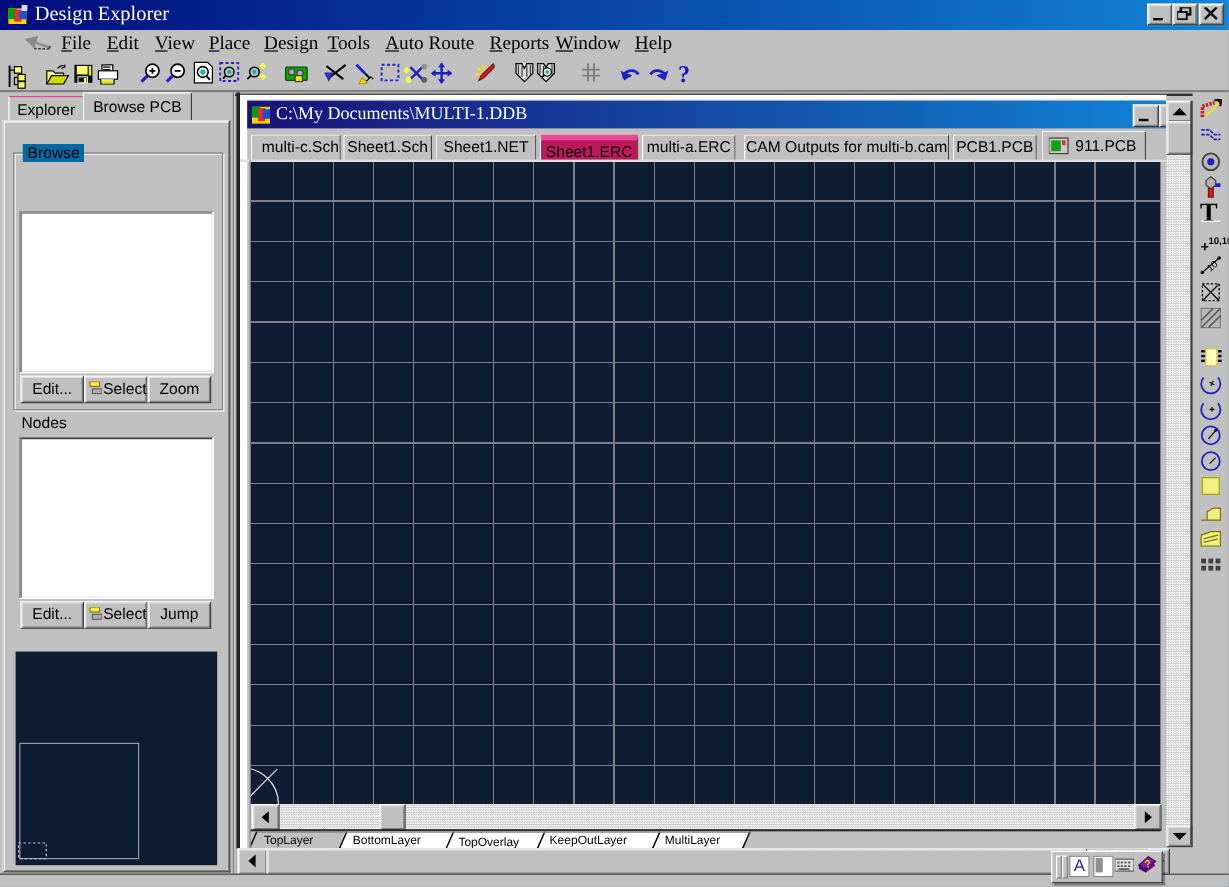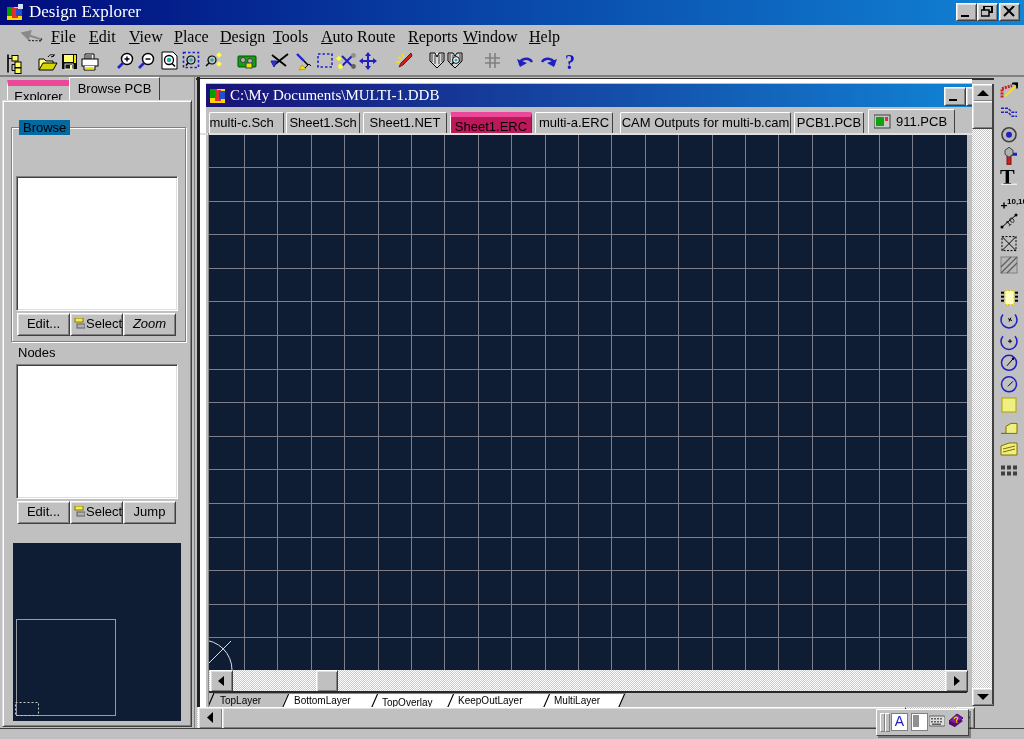--- a/index.html
+++ b/index.html
@@ -202,21 +202,21 @@
   </svg>
   <div class="abs serif" style="left:565px;top:1px;color:#1616c8;font-size:20px;font-weight:bold;">?</div>
 </div>
 
 <div class="abs" style="left:0;top:75px;width:1024px;height:2px;background:#808080;"></div>
 
 <div class="abs" id="leftpanel" style="left:0;top:77px;width:197px;height:651px;background:#c0c0c0;">
   <div class="abs" style="left:194px;top:0;width:1px;height:651px;background:#808080;"></div>
 
   <div class="abs" style="left:7px;top:3px;width:61px;height:21px;background:#c0c0c0;
-       border-top:6px solid #ec4899;border-left:1px solid #fff;border-right:1px solid #404040;
+       border-top:1px solid #ec4899;border-left:1px solid #fff;border-right:1px solid #404040;
        font-size:13px;text-align:center;line-height:21px;">Explorer</div>
   <div class="abs" style="left:69px;top:0px;width:89px;height:24px;background:#c0c0c0;
        border-top:1px solid #fff;border-left:1px solid #fff;border-right:1px solid #404040;
        font-size:13px;text-align:center;line-height:21px;">Browse PCB</div>
 
   <div class="abs" style="left:2px;top:23px;width:188px;height:625px;
        border-top:1px solid #dfdfdf;border-left:1px solid #dfdfdf;
        border-right:1px solid #404040;border-bottom:1px solid #404040;background:#c0c0c0;
        box-shadow:inset 1px 1px 0 #ffffff, inset -1px -1px 0 #808080;"></div>
 
@@ -225,21 +225,21 @@
   <div class="abs" style="left:19px;top:43px;background:#0369a1;font-size:13px;padding:0 4px;">Browse</div>
 
 
   <div class="abs sunken" style="left:16px;top:99px;width:160px;height:133px;background:#fff;"></div>
 
   <div class="abs btn" style="left:17px;top:236px;width:51px;height:21px;font-size:13px;text-align:center;line-height:20px;">Edit...</div>
   <div class="abs btn" style="left:70px;top:236px;width:51px;height:21px;font-size:13px;line-height:20px;overflow:hidden;white-space:nowrap;"><svg style="display:inline-block;width:11px;height:11px;margin:0 1px 0 3px;vertical-align:-1px;">
         <rect x="1" y="0" width="8" height="4" fill="#ffe84a" stroke="#808000" stroke-width="1"></rect>
         <rect x="3" y="6" width="8" height="4" fill="#b0b0b0" stroke="#606060" stroke-width="1"></rect>
       </svg>Select</div>
-  <div class="abs btn" style="left:123px;top:236px;width:51px;height:21px;font-size:13px;text-align:center;line-height:20px;font-style:italic;">Zoom</div>
+  <div class="abs btn" style="left:123px;top:236px;width:51px;height:21px;font-size:13px;text-align:center;line-height:20px;">Zoom</div>
 
   <div class="abs" style="left:18px;top:268px;font-size:13px;">Nodes</div>
   <div class="abs sunken" style="left:16px;top:287px;width:160px;height:133px;background:#fff;"></div>
   <div class="abs btn" style="left:17px;top:424px;width:51px;height:21px;font-size:13px;text-align:center;line-height:20px;">Edit...</div>
   <div class="abs btn" style="left:70px;top:424px;width:51px;height:21px;font-size:13px;line-height:20px;overflow:hidden;white-space:nowrap;"><svg style="display:inline-block;width:11px;height:11px;margin:0 1px 0 3px;vertical-align:-1px;">
         <rect x="1" y="0" width="8" height="4" fill="#ffe84a" stroke="#808000" stroke-width="1"></rect>
         <rect x="3" y="6" width="8" height="4" fill="#b0b0b0" stroke="#606060" stroke-width="1"></rect>
       </svg>Select</div>
   <div class="abs btn" style="left:123px;top:424px;width:51px;height:21px;font-size:13px;text-align:center;line-height:20px;">Jump</div>
 
@@ -270,21 +270,21 @@
       </svg>
     </div>
     <div class="abs serif" style="left:24px;top:3px;color:#fff;font-size:15px;">C:\My Documents\MULTI-1.DDB</div>
     <div class="abs btn" style="left:738px;top:3px;width:20px;height:17px;">
         <div class="abs" style="left:4px;top:11px;width:8px;height:2px;background:#000;"></div>
       </div>
     <div class="abs btn" style="left:760px;top:3px;width:20px;height:17px;"></div>
   </div>
 
   <div class="abs" id="doctabs" style="left:0;top:0;width:772px;height:56px;font-size:13px;">
-      <div class="abs" style="left:8.5px;top:33px;width:73px;height:21px;background:#c0c0c0;border-top:1px solid #fff;border-left:1px solid #fff;border-right:1px solid #404040;border-top-right-radius:2px;border-top-left-radius:2px;text-align:left;line-height:20px;overflow:hidden;">multi-c.Sch</div>
+      <div class="abs" style="left:8.5px;top:33px;width:73px;height:21px;background:#c0c0c0;border-top:1px solid #fff;border-left:1px solid #fff;border-right:1px solid #404040;border-top-right-radius:2px;border-top-left-radius:2px;text-align:right;line-height:20px;overflow:hidden;">multi-c.Sch</div>
       <div class="abs" style="left:86px;top:33px;width:72px;height:21px;background:#c0c0c0;border-top:1px solid #fff;border-left:1px solid #fff;border-right:1px solid #404040;border-top-right-radius:2px;border-top-left-radius:2px;text-align:center;line-height:20px;overflow:hidden;">Sheet1.Sch</div>
       <div class="abs" style="left:163px;top:33px;width:82px;height:21px;background:#c0c0c0;border-top:1px solid #fff;border-left:1px solid #fff;border-right:1px solid #404040;border-top-right-radius:2px;border-top-left-radius:2px;text-align:center;line-height:20px;overflow:hidden;">Sheet1.NET</div>
       <div class="abs" style="left:250px;top:33px;width:80px;height:21px;background:#be185d;border-top:5px solid #ec4899;border-left:1px solid #fff;border-right:1px solid #404040;border-top-right-radius:2px;border-top-left-radius:2px;text-align:center;line-height:20px;overflow:hidden;">Sheet1.ERC</div>
       <div class="abs" style="left:335px;top:33px;width:76px;height:21px;background:#c0c0c0;border-top:1px solid #fff;border-left:1px solid #fff;border-right:1px solid #404040;border-top-right-radius:2px;border-top-left-radius:2px;text-align:center;line-height:20px;overflow:hidden;">multi-a.ERC</div>
       <div class="abs" style="left:420px;top:33px;width:169px;height:21px;background:#c0c0c0;border-top:1px solid #fff;border-left:1px solid #fff;border-right:1px solid #404040;border-top-right-radius:2px;border-top-left-radius:2px;text-align:center;line-height:20px;overflow:hidden;">CAM Outputs for multi-b.cam</div>
       <div class="abs" style="left:594px;top:33px;width:68px;height:21px;background:#c0c0c0;border-top:1px solid #fff;border-left:1px solid #fff;border-right:1px solid #404040;border-top-right-radius:2px;border-top-left-radius:2px;text-align:center;line-height:20px;overflow:hidden;">PCB1.PCB</div>
       <div class="abs" style="left:668px;top:30px;width:85px;height:25px;background:#c0c0c0;border-top:1px solid #fff;border-left:1px solid #fff;border-right:1px solid #404040;border-top-right-radius:2px;border-top-left-radius:2px;line-height:23px;">
         <svg style="position:absolute;left:5px;top:4px" width="17" height="15">
           <rect x="0" y="1" width="16" height="13" fill="#c8c8c8" stroke="#404040"></rect>
           <rect x="2" y="3" width="8" height="9" fill="#10a010"></rect>

